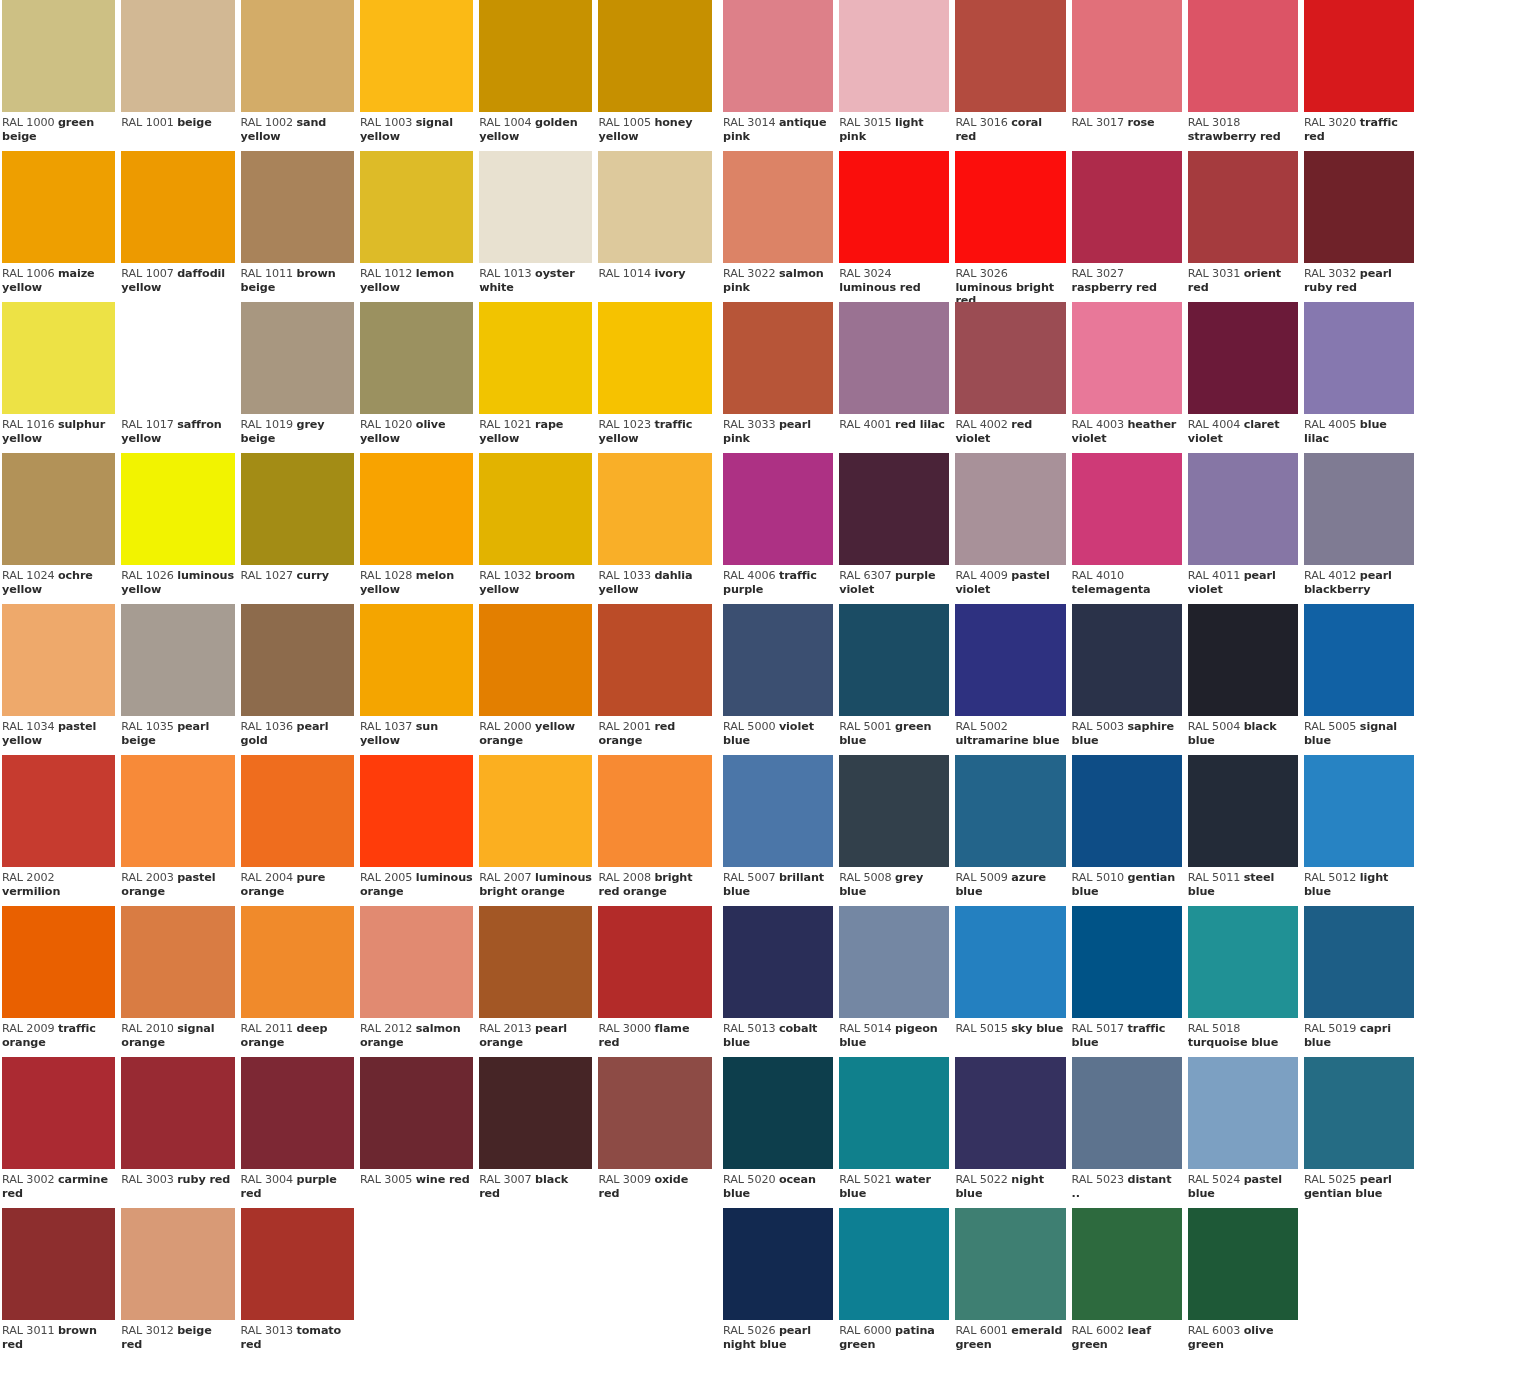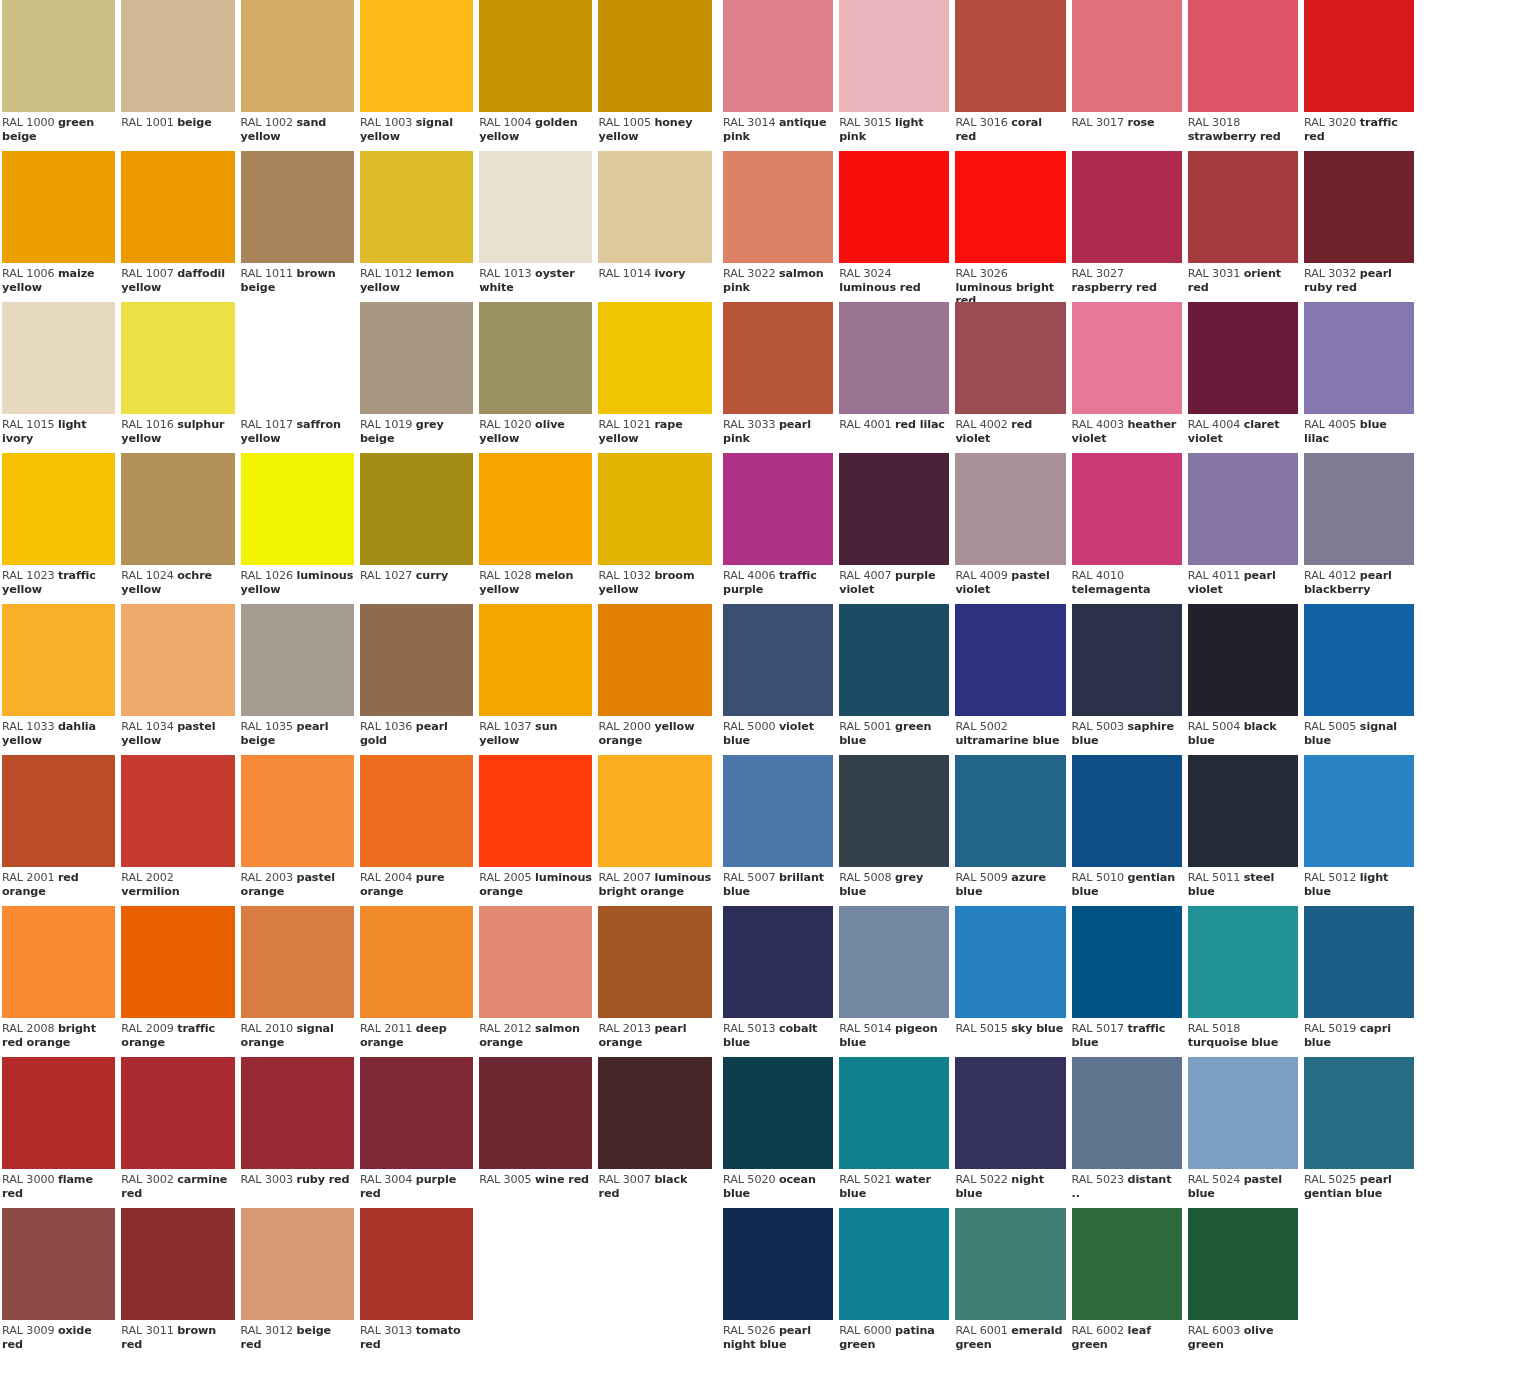--- a/index.html
+++ b/index.html
@@ -93,24 +93,20 @@
         </div>
         <div class="swatch-cell">
           <span class="chip" title="#E8E1D0" style="background: rgb(232, 225, 208);"></span>
           <span class="label"><span class="code">RAL 1013</span> <span class="cname">oyster white</span></span>
         </div>
         <div class="swatch-cell">
           <span class="chip" title="#DDC99C" style="background: rgb(221, 201, 156);"></span>
           <span class="label"><span class="code">RAL 1014</span> <span class="cname">ivory</span></span>
         </div>
         <div class="swatch-cell">
-          <span class="chip" title="#E8DAC0" style="background: rgb(232, 218, 192);"></span>
-          <span class="label"><span class="code">RAL 1015</span> <span class="cname">light ivory</span></span>
-        </div>
-        <div class="swatch-cell">
           <span class="chip" title="#EDE245" style="background: rgb(237, 226, 69);"></span>
           <span class="label"><span class="code">RAL 1016</span> <span class="cname">sulphur yellow</span></span>
         </div>
         <div class="swatch-cell">
           <span class="chip" title="#F5A košice"></span>
           <span class="label"><span class="code">RAL 1017</span> <span class="cname">saffron yellow</span></span>
         </div>
         <div class="swatch-cell">
           <span class="chip" title="#A89780" style="background: rgb(168, 151, 128);"></span>
           <span class="label"><span class="code">RAL 1019</span> <span class="cname">grey beige</span></span>
@@ -334,21 +330,21 @@
         <div class="swatch-cell">
           <span class="chip" title="#8678AF" style="background: rgb(134, 120, 175);"></span>
           <span class="label"><span class="code">RAL 4005</span> <span class="cname">blue lilac</span></span>
         </div>
         <div class="swatch-cell">
           <span class="chip" title="#AD3184" style="background: rgb(173, 49, 132);"></span>
           <span class="label"><span class="code">RAL 4006</span> <span class="cname">traffic purple</span></span>
         </div>
         <div class="swatch-cell">
           <span class="chip" title="#4A2338" style="background: rgb(74, 35, 56);"></span>
-          <span class="label"><span class="code">RAL 4007</span> <span class="cname">purple violet</span></span>
+          <span class="label"><span class="code">RAL 6307</span> <span class="cname">purple violet</span></span>
         </div>
         <div class="swatch-cell">
           <span class="chip" title="#A89199" style="background: rgb(168, 145, 153);"></span>
           <span class="label"><span class="code">RAL 4009</span> <span class="cname">pastel violet</span></span>
         </div>
         <div class="swatch-cell">
           <span class="chip" title="#CE3A77" style="background: rgb(206, 58, 119);"></span>
           <span class="label"><span class="code">RAL 4010</span> <span class="cname">telemagenta</span></span>
         </div>
         <div class="swatch-cell">

